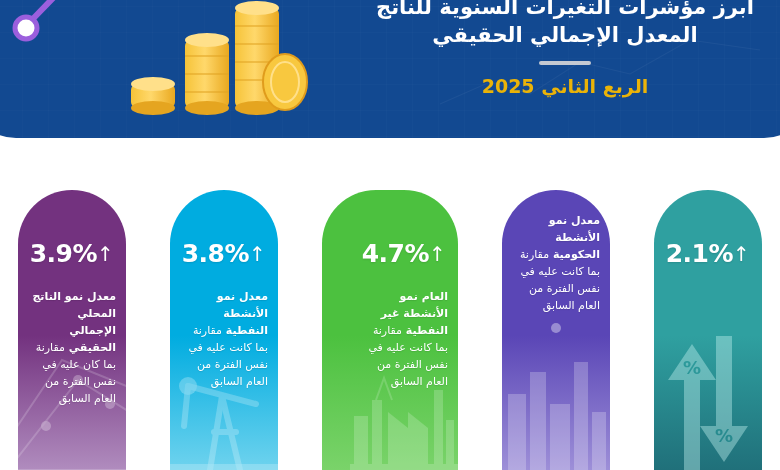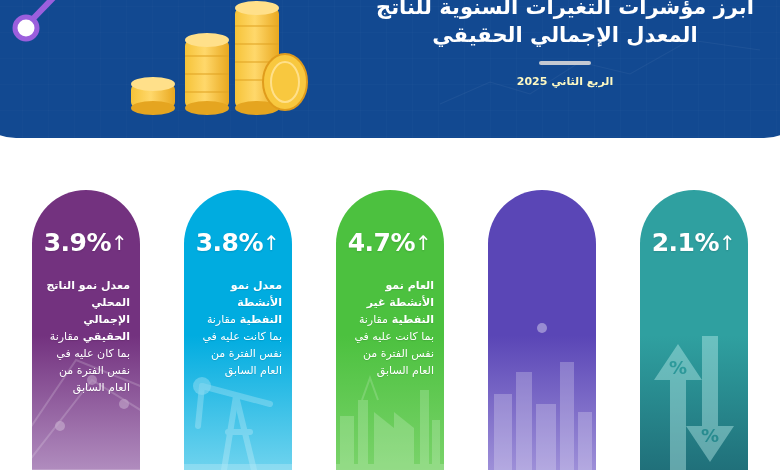--- a/index.html
+++ b/index.html
@@ -89,22 +89,22 @@
     letter-spacing: 0px;
   }
   .title-divider {
     width: 52px;
     height: 4px;
     background: #c4c9d2;
     border-radius: 2px;
     margin: 12px auto 10px auto;
   }
   .subtitle {
-    color: #fef9c3;
-    font-size: 11px;
+    color: #eab308;
+    font-size: 19px;
     font-weight: bold;
     direction: rtl;
   }
 
   
   .cards {
     position: absolute;
     left: 0;
     top: 190px;
     width: 780px;
@@ -127,21 +127,21 @@
     position: absolute;
     left: 0;
     right: 0;
     bottom: 0;
     height: 150px;
     opacity: .42;
     pointer-events: none;
   }
   .card-value {
     position: relative;
-    margin-top: 40px;
+    margin-top: 51px;
     font-size: 25px;
     font-weight: bold;
     line-height: 1;
     direction: ltr;
     letter-spacing: -.5px;
     text-shadow: 0 1px 2px rgba(0,0,0,.12);
   }
   .card-value .arrow {
     font-size: 20px;
     font-weight: normal;
@@ -247,22 +247,23 @@
       <svg class="card-art" viewBox="0 0 108 150" preserveAspectRatio="none">
       <g fill="#ffffff" opacity=".55">
         <rect x="6" y="74" width="18" height="76"></rect>
           <rect x="28" y="52" width="16" height="98"></rect>
         <rect x="48" y="84" width="20" height="66"></rect>
           <rect x="72" y="42" width="14" height="108"></rect>
         <rect x="90" y="92" width="14" height="58"></rect>
       </g>
       <circle cx="54" cy="8" r="5" fill="#ffffff" opacity=".9"></circle>
       </svg>
-    </div>
-    <div class="card" style="background: linear-gradient(rgb(76, 193, 63) 0%, rgb(76, 193, 63) 52%, rgb(122, 211, 106) 100%);">
+      <div class="card-desc"><span>معدل نمو الأنشطة الحكومية</span> <span class="light">مقارنة بما كانت عليه في نفس الفترة من العام السابق</span></div>
+    </div>
+    <div class="card" style="background: linear-gradient(rgb(76, 193, 63) 0%, rgb(76, 193, 63) 52%, rgb(122, 211, 106) 100%); padding-left: 28px;">
       <svg class="card-art" viewBox="0 0 108 150" preserveAspectRatio="none">
       <g fill="#ffffff" opacity=".45">
         <rect x="4" y="96" width="14" height="54"></rect>
           <rect x="22" y="80" width="10" height="70"></rect>
         <path d="M38 150 V92 L58 108 V92 L78 108 V150 Z"></path>
         <rect x="84" y="70" width="9" height="80"></rect>
           <rect x="96" y="100" width="8" height="50"></rect>
         <rect x="0" y="144" width="108" height="6"></rect>
       </g>
       <path d="M26 80 L34 58 L42 80" fill="none" stroke="#ffffff" stroke-width="2" opacity=".4"></path>

